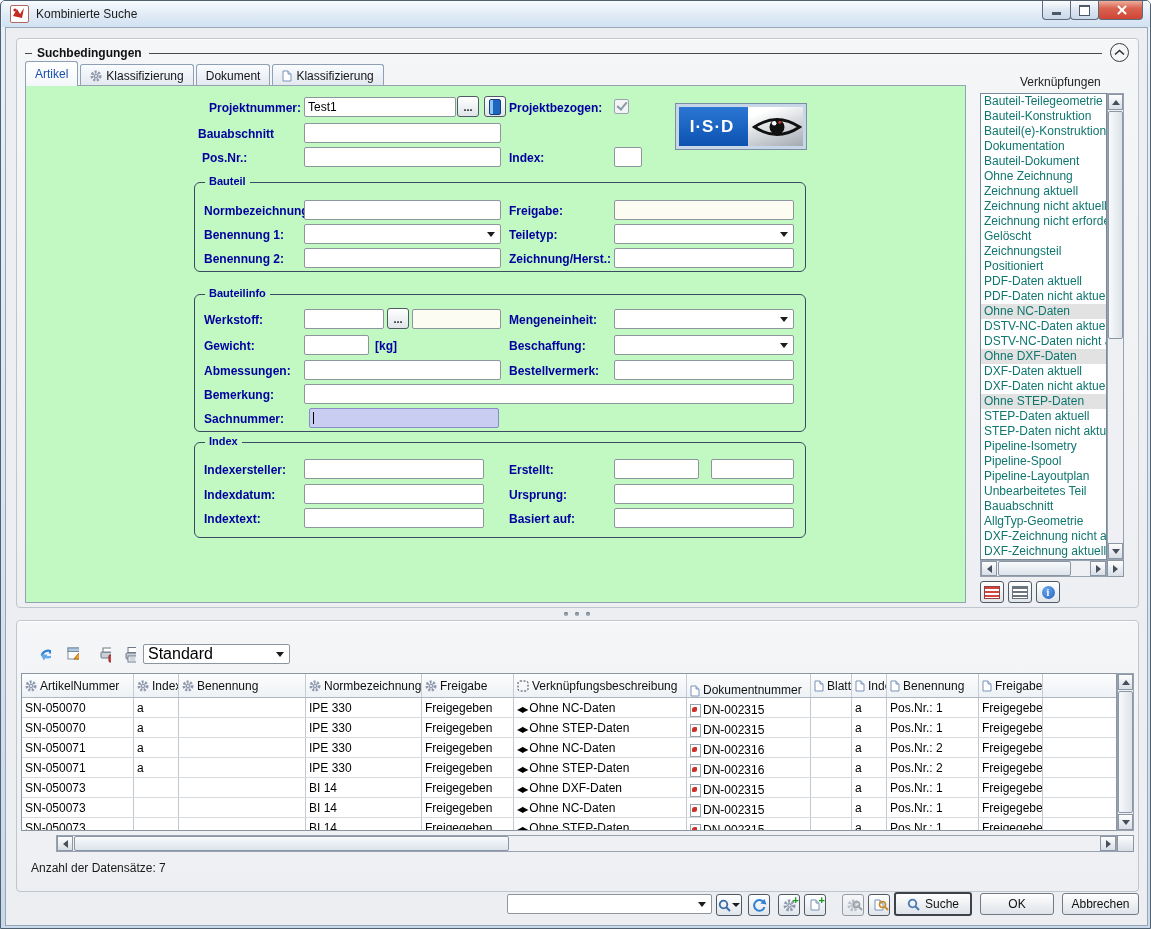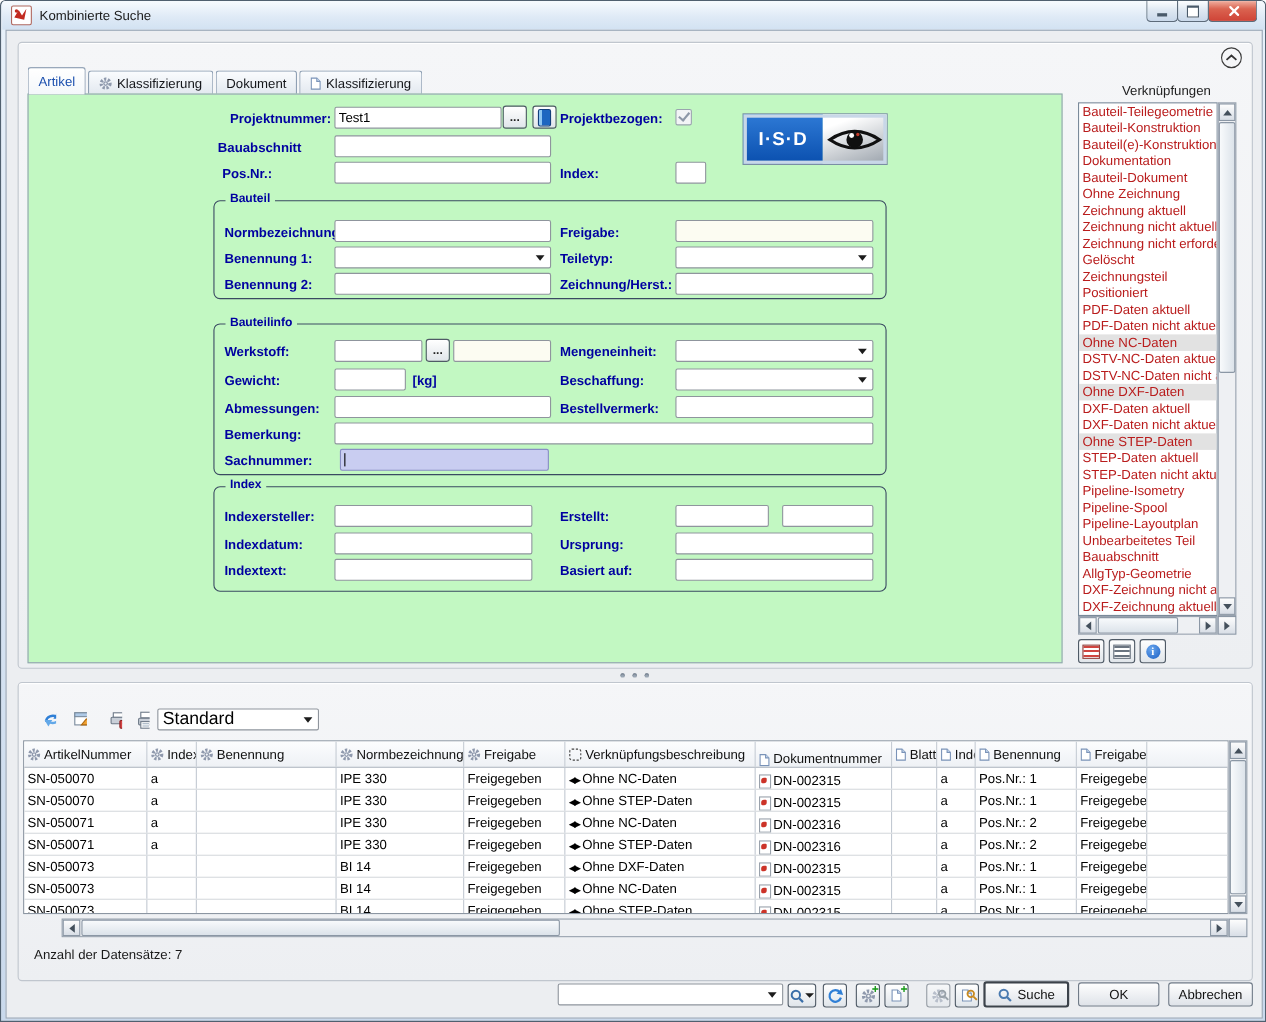--- a/index.html
+++ b/index.html
@@ -53,21 +53,21 @@
   .legend{position:absolute;top:-8px;left:10px;padding:0 4px;background:var(--panel-green,#c2f8c2);
     font-size:11px;font-weight:bold;color:var(--label-navy,#0000a0);}
   
   .isdlogo{position:absolute;display:flex;border:1px solid #7a8ea4;outline:3px solid #c8d7e8;outline-offset:-4px;box-sizing:border-box;}
   .isd-left{width:72px;background:linear-gradient(#2e7ad6,#0a4fae);display:flex;align-items:center;justify-content:center;
     color:#fff;font-weight:bold;font-size:17px;letter-spacing:1px;}
   .isd-right{width:58px;background:linear-gradient(160deg,#ffffff 20%,#9aa2ab);display:flex;align-items:center;justify-content:center;}
   
   .vtitle{position:absolute;font-size:12px;color:#222;}
   .vlist{position:absolute;background:#fff;border:1px solid #7a8a9a;box-sizing:border-box;overflow:hidden;}
-  .vitem{height:15px;line-height:15px;font-size:12px;color:#b91c1c;padding-left:3px;white-space:nowrap;overflow:hidden;}
+  .vitem{height:15px;line-height:15px;font-size:12px;color:#0f766e;padding-left:3px;white-space:nowrap;overflow:hidden;}
   .vitem.selected{background:var(--selection-gray,#e2e2e2);}
   .sbar{position:absolute;background:#eef0f3;border:1px solid #98a2ae;box-sizing:border-box;}
   .sbtn2{position:absolute;background:linear-gradient(#fdfdfd,#d8dee6);border:1px solid #8b97a5;box-sizing:border-box;
     display:flex;align-items:center;justify-content:center;}
   .sthumb{position:absolute;background:linear-gradient(90deg,#f8fafc,#dce3ea);border:1px solid #8b97a5;border-radius:2px;box-sizing:border-box;}
   .sthumb.h{background:linear-gradient(#f8fafc,#dce3ea);}
   .tri-up{width:0;height:0;border-left:4px solid transparent;border-right:4px solid transparent;border-bottom:5px solid #44505c;}
   .tri-down{width:0;height:0;border-left:4px solid transparent;border-right:4px solid transparent;border-top:5px solid #44505c;}
   .tri-left{width:0;height:0;border-top:4px solid transparent;border-bottom:4px solid transparent;border-right:5px solid #44505c;}
   .tri-right{width:0;height:0;border-top:4px solid transparent;border-bottom:4px solid transparent;border-left:5px solid #44505c;}
@@ -139,20 +139,25 @@
       <span class="wbtn close">
           <span class="g-x1"></span>
           <span class="g-x2"></span>
         </span>
     </span>
   </div>
 
   <div class="client">
 
     <div class="group" style="left:10px;top:10px;width:1121px;height:568px;">
+      <div class="ghead" style="right:36px;">
+        <span class="gstub"></span>
+        <span class="glabel">Suchbedingungen</span>
+        <span class="gline"></span>
+      </div>
       <span class="chevbtn" style="right:9px;top:4px;">
         <svg width="11" height="7">
             <polyline points="1,5.5 5.5,1.5 10,5.5" fill="none" stroke="#333" stroke-width="1.6"></polyline>
           </svg>
       </span>
 
       <div class="tabbar">
 
           <div class="tab active">
 

